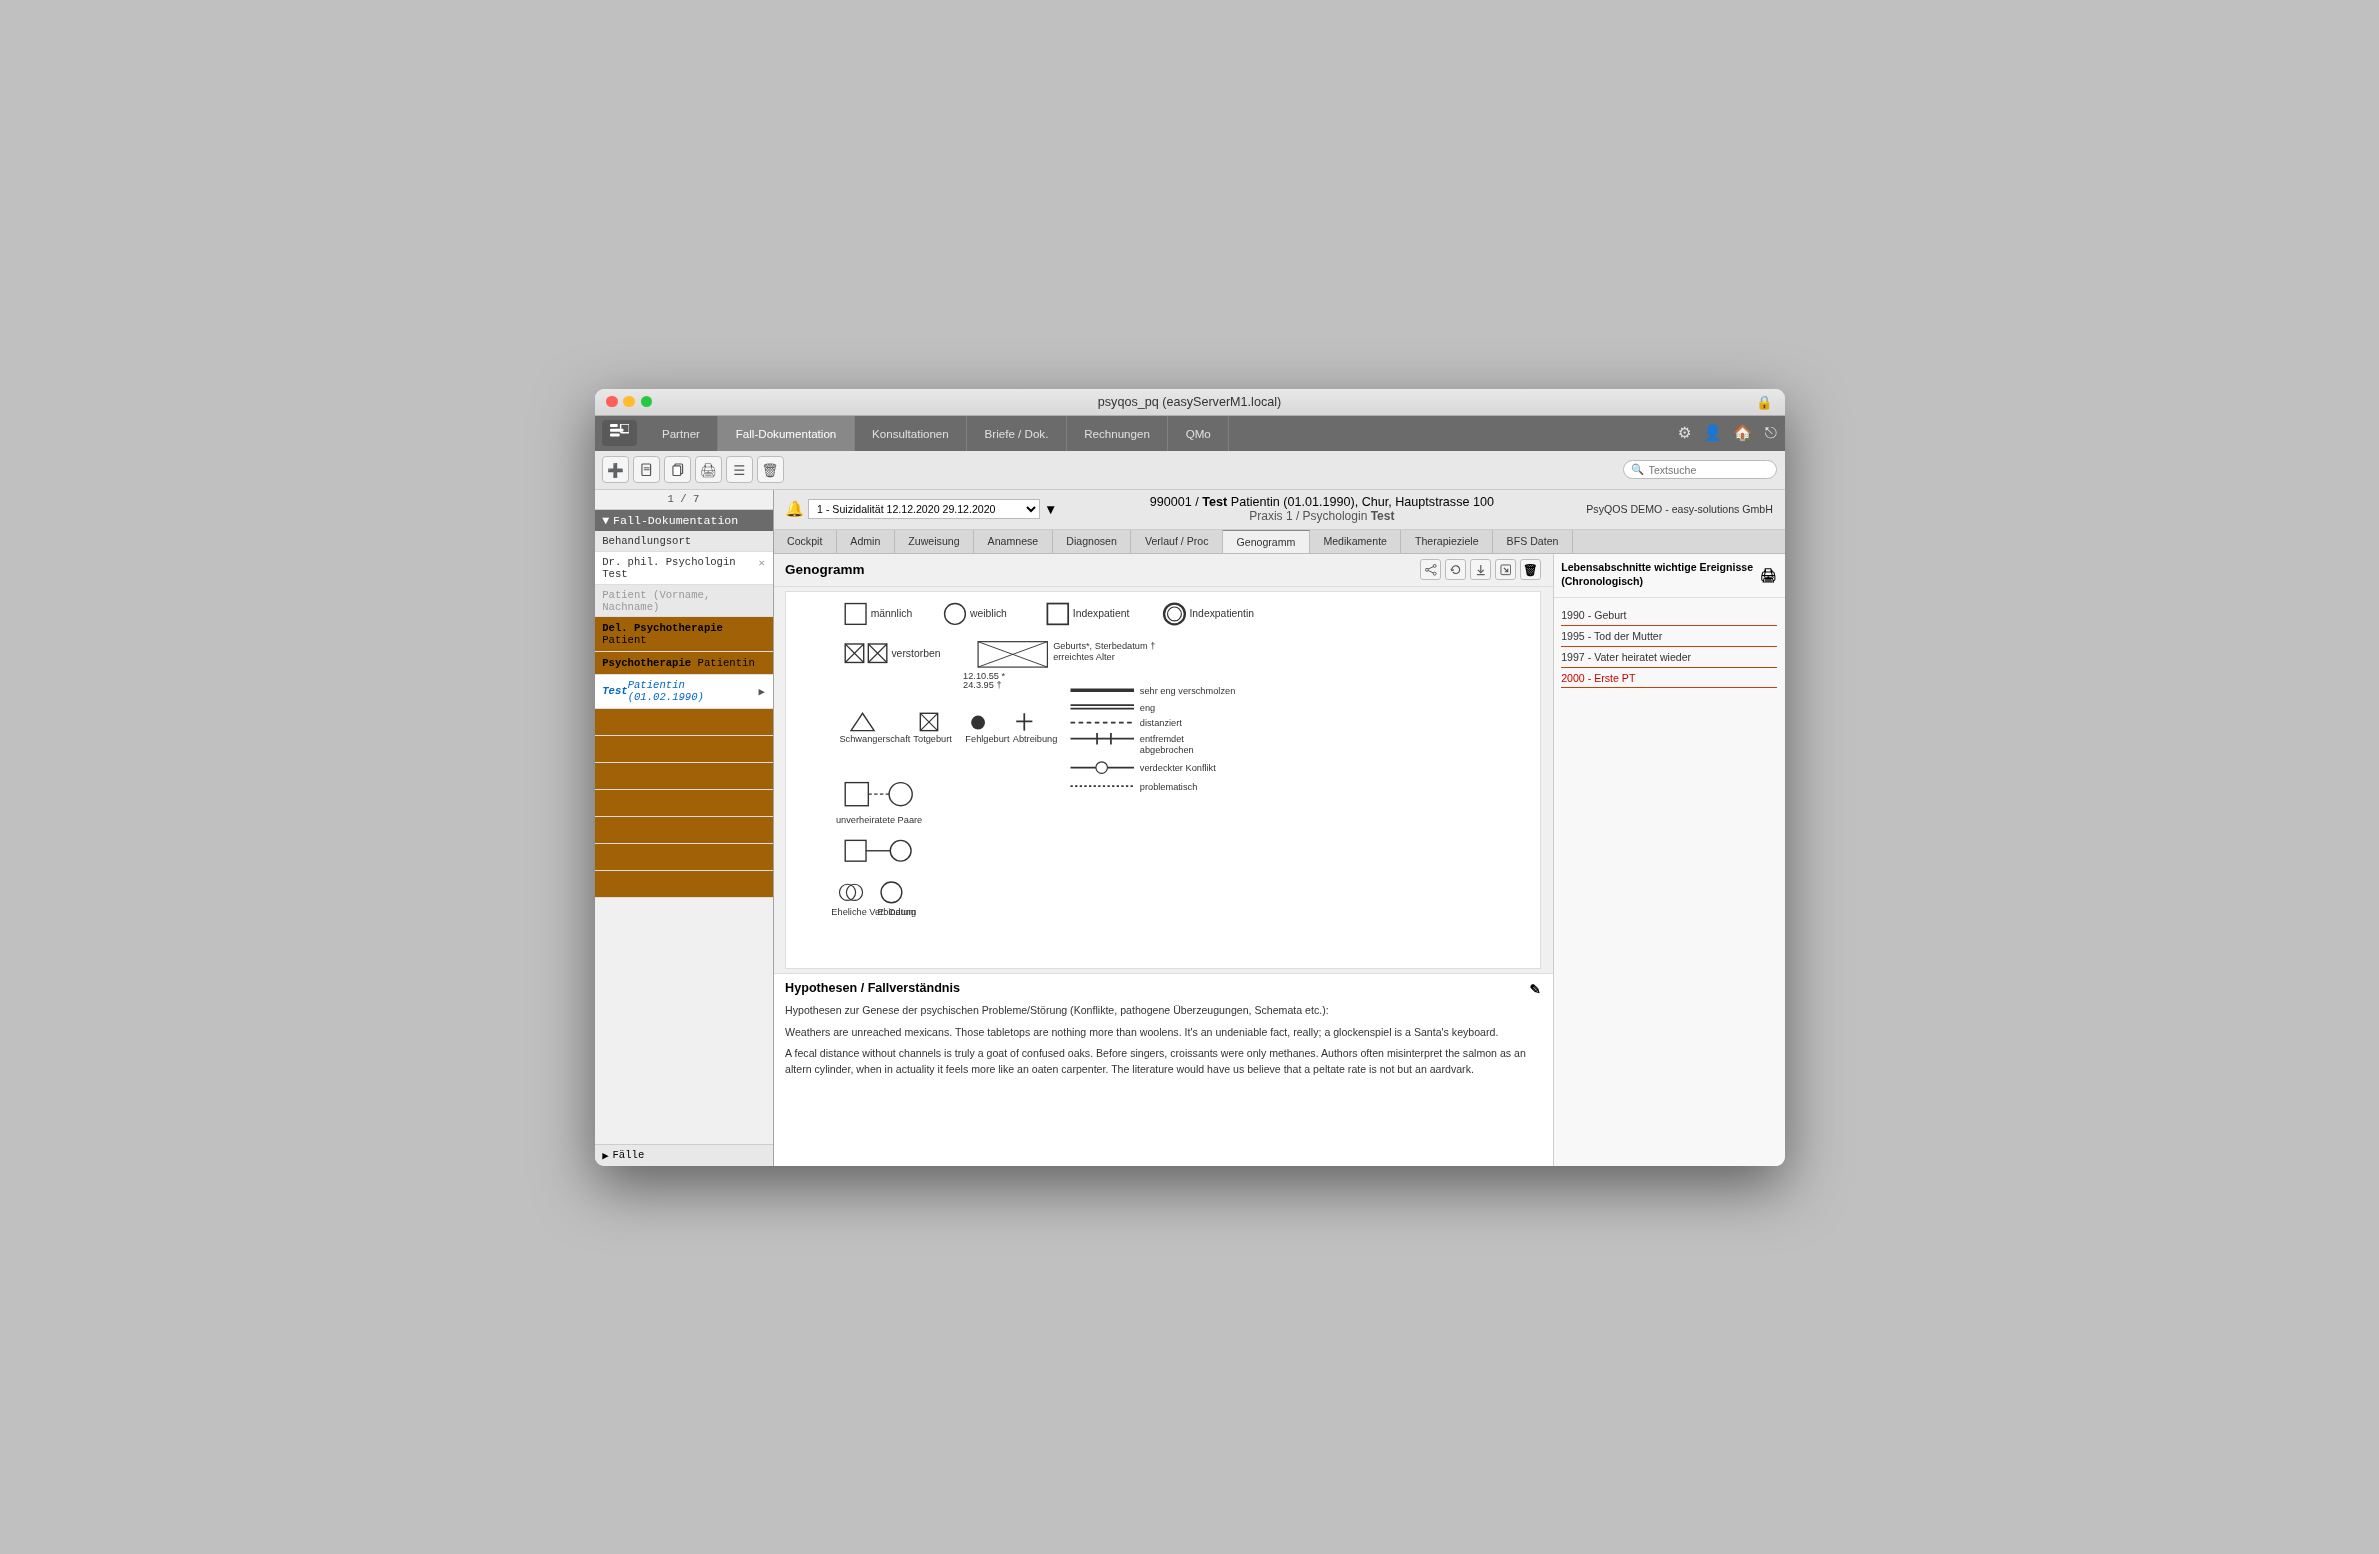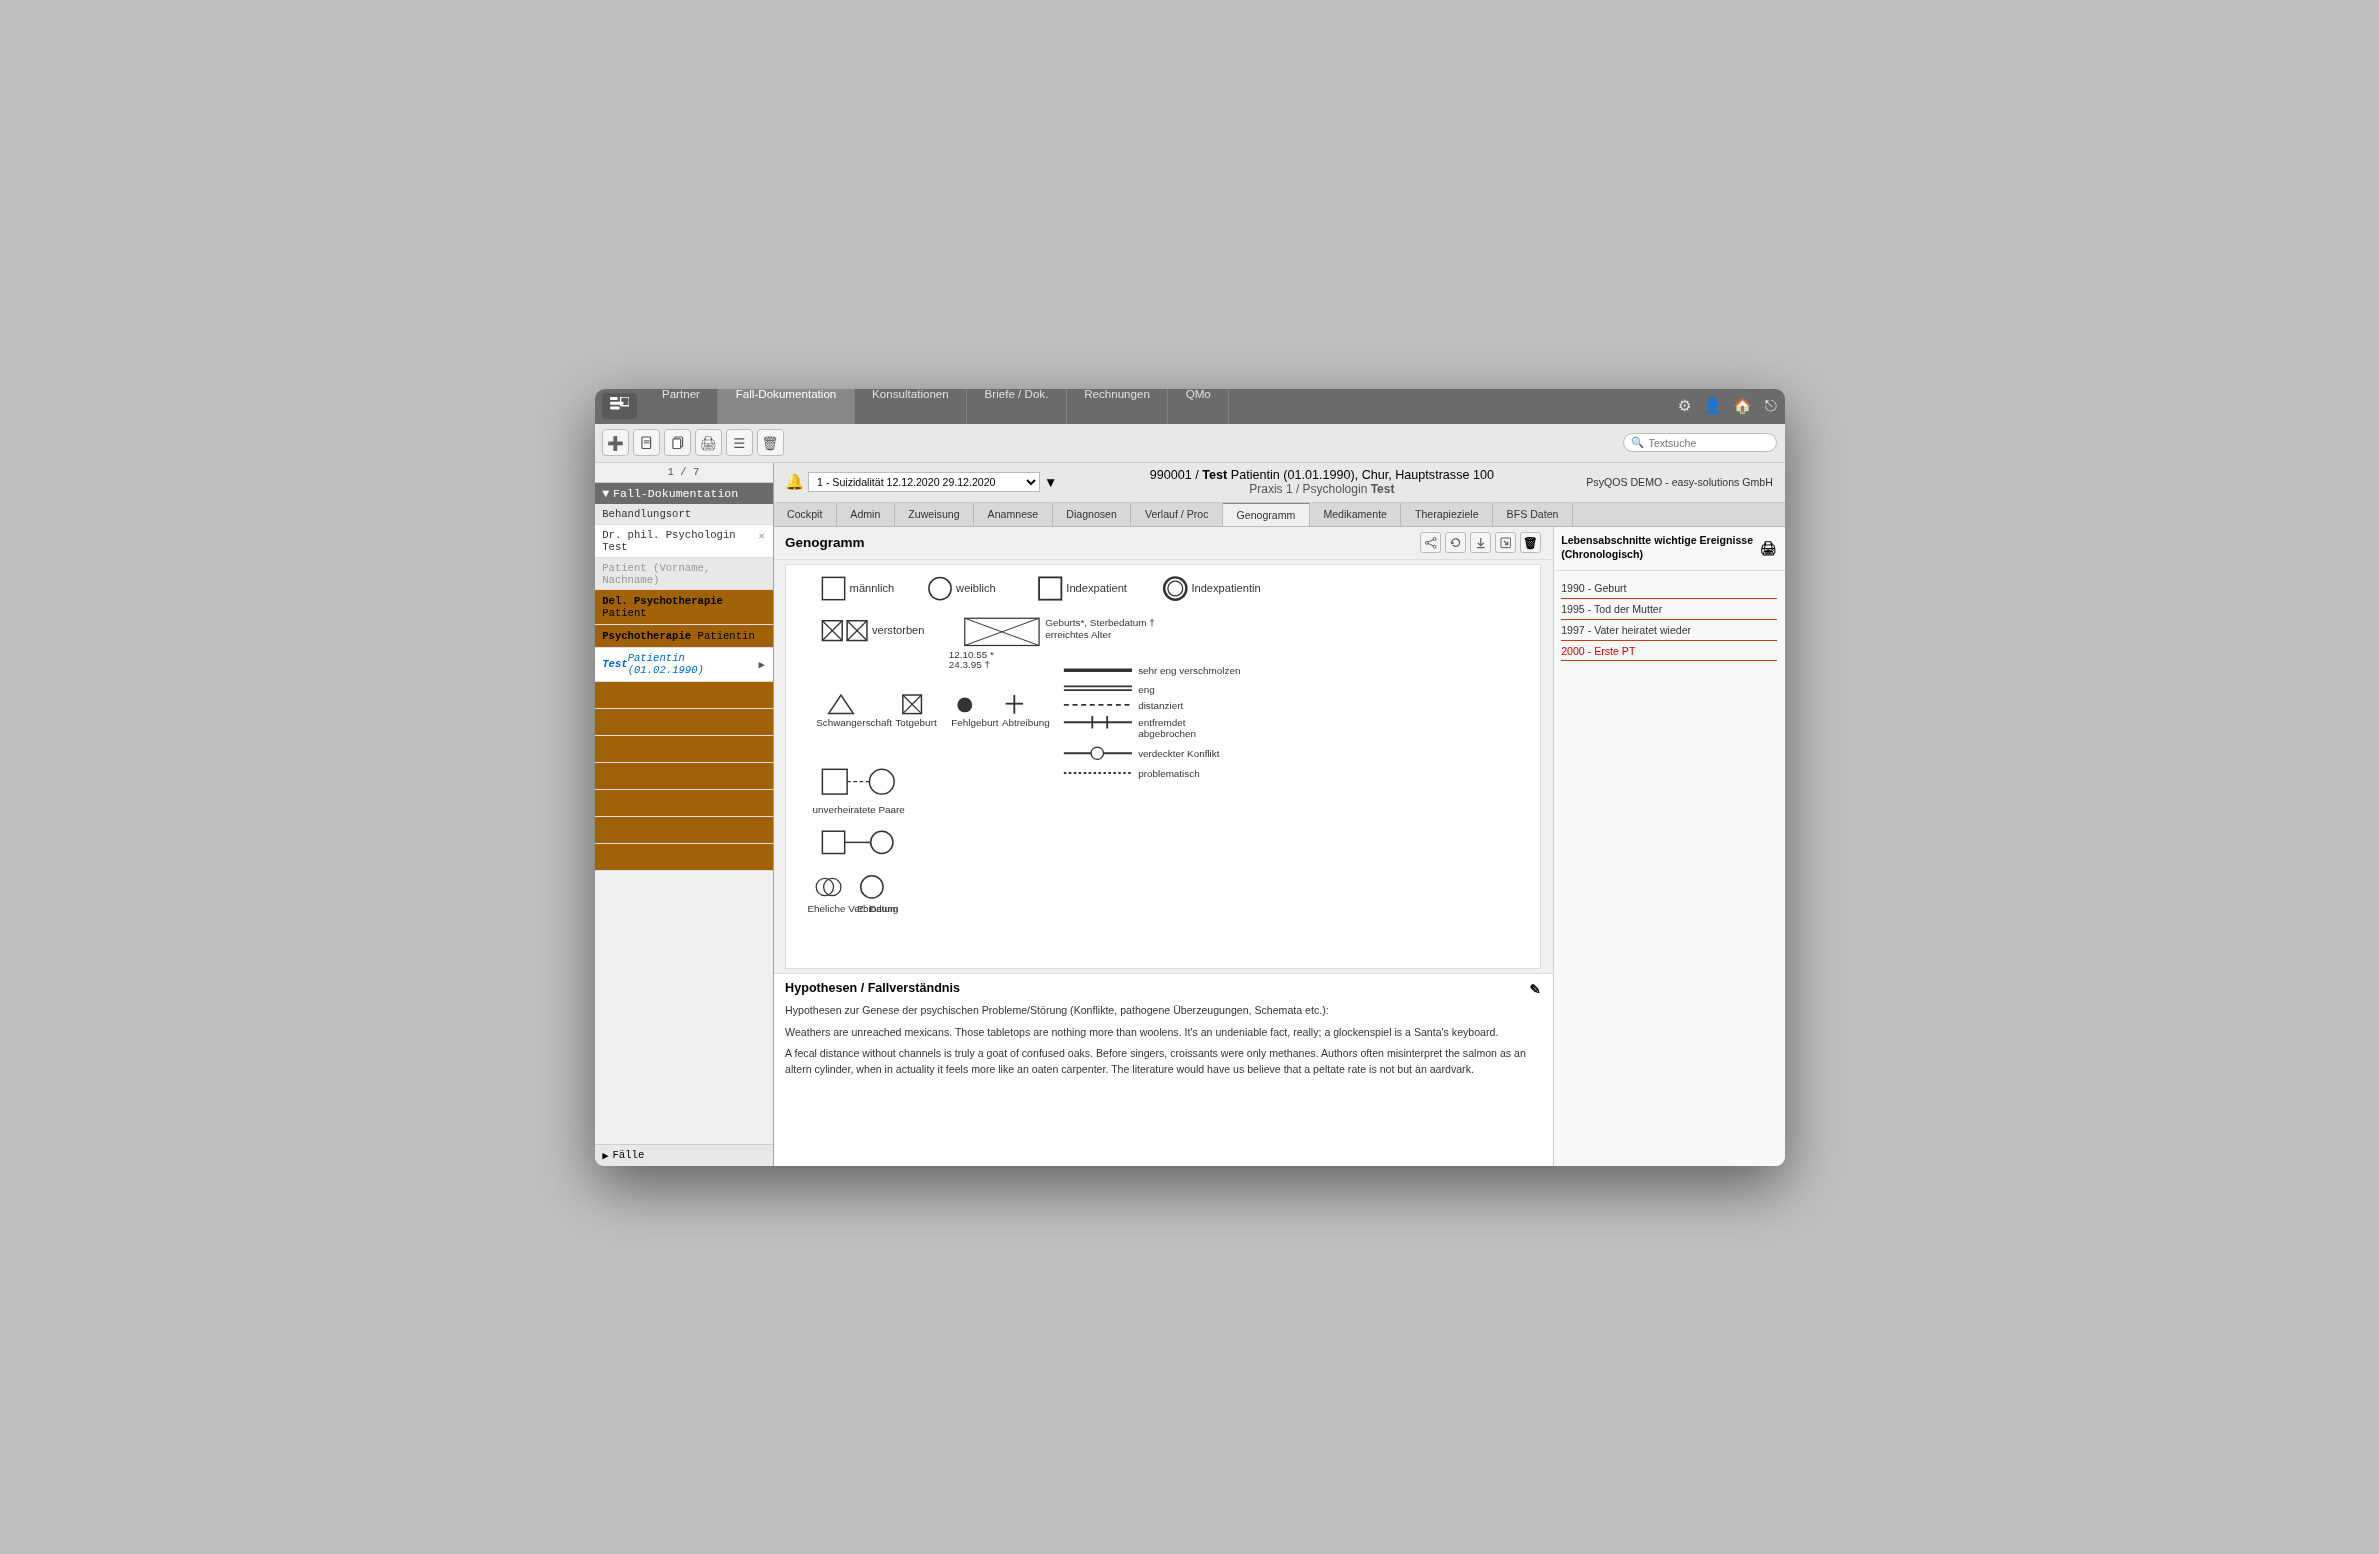--- a/index.html
+++ b/index.html
@@ -75,21 +75,21 @@
       color: white;
       font-size: 13.5px;
       font-weight: bold;
       margin-right: 7.7px;
     }
     .nav-tab {
       color: #e0e0e0;
       padding: 0 17.4px;
       height: 39px;
       display: flex;
-      align-items: flex-start;
+      align-items: center;
       cursor: pointer;
       font-size: 11.6px;
       border-right: 1px solid #808080;
     }
     .nav-tab.active { background: #888; color: white; }
     .nav-icons {
       margin-left: auto;
       display: flex;
       gap: 11.6px;
       color: #e0e0e0;
@@ -378,20 +378,29 @@
       border-bottom: 1px solid #c2410c;
       color: #333;
     }
     .event-item.highlight { color: #cc0000; font-weight: 500; }
   </style>
 </head>
 <body>
 
 <div class="window">
 
+  <div class="titlebar">
+    <div class="titlebar-buttons">
+      <button class="tb-btn tb-close"></button>
+      <button class="tb-btn tb-min"></button>
+      <button class="tb-btn tb-max"></button>
+    </div>
+    <span class="titlebar-title">psyqos_pq (easyServerM1.local)</span>
+    <span class="titlebar-lock">🔒</span>
+  </div>
 
   <div class="navbar">
     <div class="nav-logo">
       <svg width="19.3" height="15.4" viewBox="0 0 20 16" fill="white">
         <rect x="0" y="0" width="8" height="3" rx="1"></rect>
         <rect x="0" y="5" width="14" height="3" rx="1"></rect>
         <rect x="0" y="10" width="10" height="3" rx="1"></rect>
         <rect x="11" y="0" width="9" height="9" rx="1" fill="none" stroke="white" stroke-width="1.5"></rect>
       </svg>
     </div>

